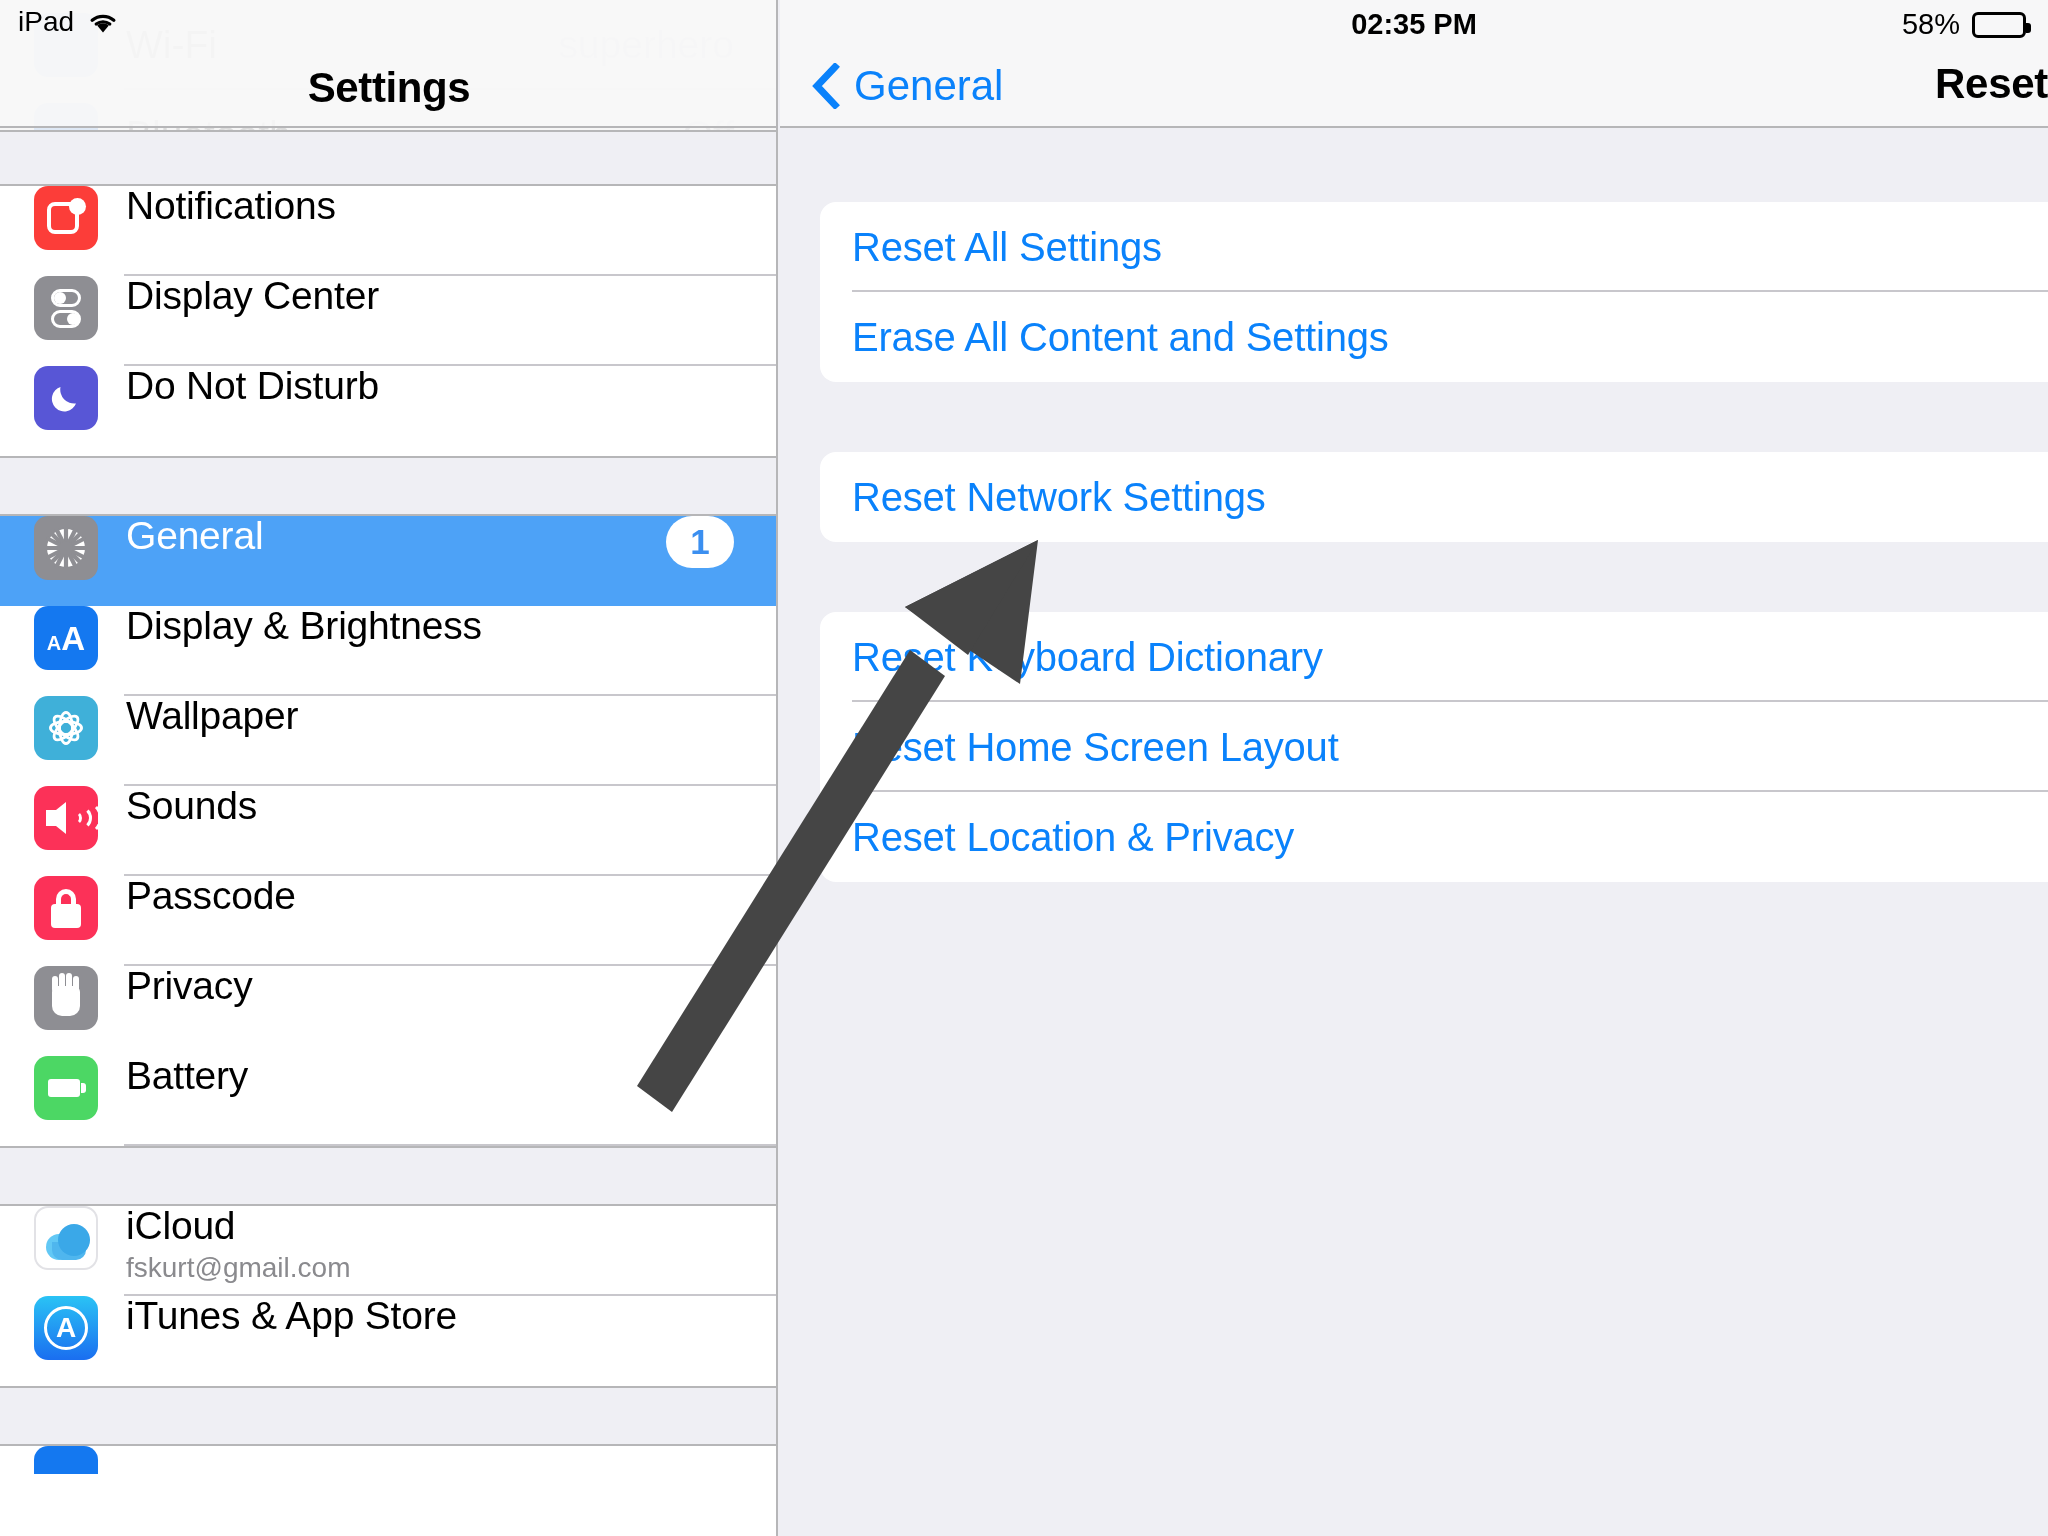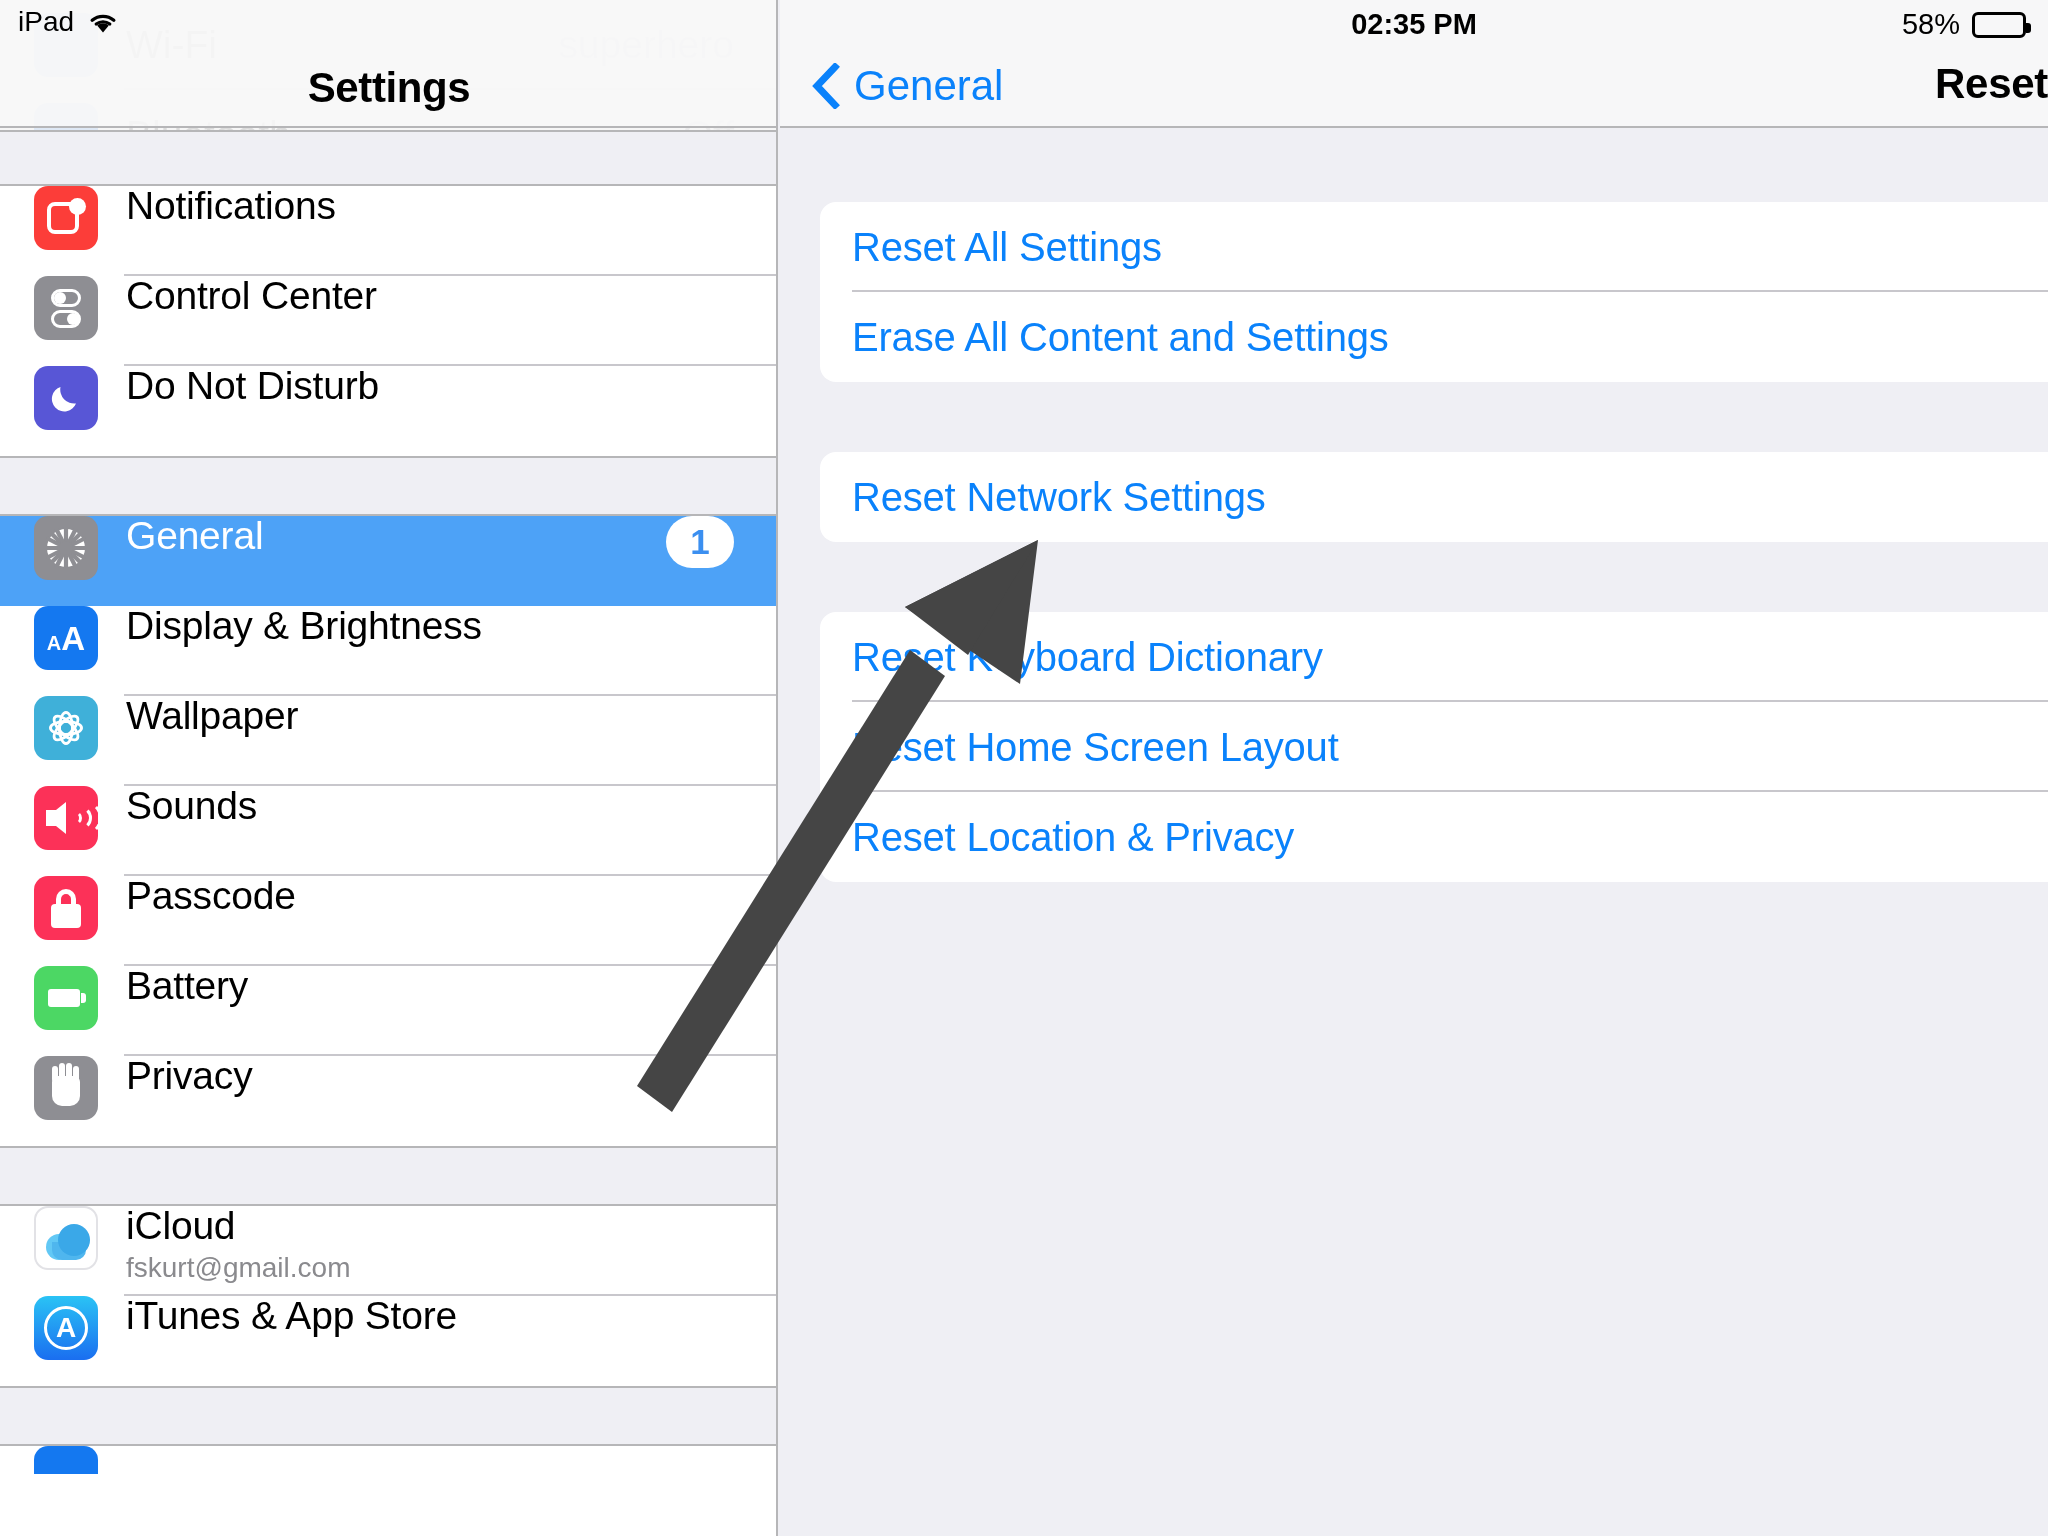--- a/index.html
+++ b/index.html
@@ -281,21 +281,21 @@
       </div>
 
       <div class="srow">
         <div class="ic ic-control">
           <div class="sw a"></div>
             <div class="kn a"></div>
           <div class="sw b"></div>
             <div class="kn b"></div>
         </div>
         <div class="txt">
-            <div class="lbl">Control Center</div>
+            <div class="lbl">Display Center</div>
           </div>
         <div class="sep"></div>
       </div>
 
       <div class="srow nosep">
         <div class="ic ic-dnd">
           <svg width="40" height="40" viewBox="0 0 40 40">
               <path d="M30 25.5A14 14 0 0 1 14.5 9 12.5 12.5 0 1 0 30 25.5Z" fill="#fff"></path>
             </svg>
         </div>
@@ -377,45 +377,45 @@
         <div class="ic ic-passcode">
           <div class="shack"></div>
             <div class="body"></div>
         </div>
         <div class="txt">
             <div class="lbl">Passcode</div>
           </div>
         <div class="sep"></div>
       </div>
 
-      <div class="srow">
-        <div class="ic ic-battery">
-          <div class="b"></div>
-            <div class="t"></div>
-        </div>
-        <div class="txt">
-            <div class="lbl">Battery</div>
-          </div>
-        <div class="sep"></div>
-      </div>
-
       <div class="srow nosep">
         <div class="ic ic-privacy">
           <div class="hand"></div>
           <div class="f f1"></div>
             <div class="f f2"></div>
             <div class="f f3"></div>
             <div class="f f4"></div>
         </div>
         <div class="txt">
             <div class="lbl">Privacy</div>
           </div>
 
       </div>
 
+      <div class="srow">
+        <div class="ic ic-battery">
+          <div class="b"></div>
+            <div class="t"></div>
+        </div>
+        <div class="txt">
+            <div class="lbl">Battery</div>
+          </div>
+        <div class="sep"></div>
+      </div>
+
       <div class="gap g3"></div>
 
       <div class="srow">
         <div class="ic ic-icloud">
           <div class="c1"></div>
             <div class="c3"></div>
             <div class="c2"></div>
         </div>
         <div class="txt">
           <div class="lbl">iCloud</div>

